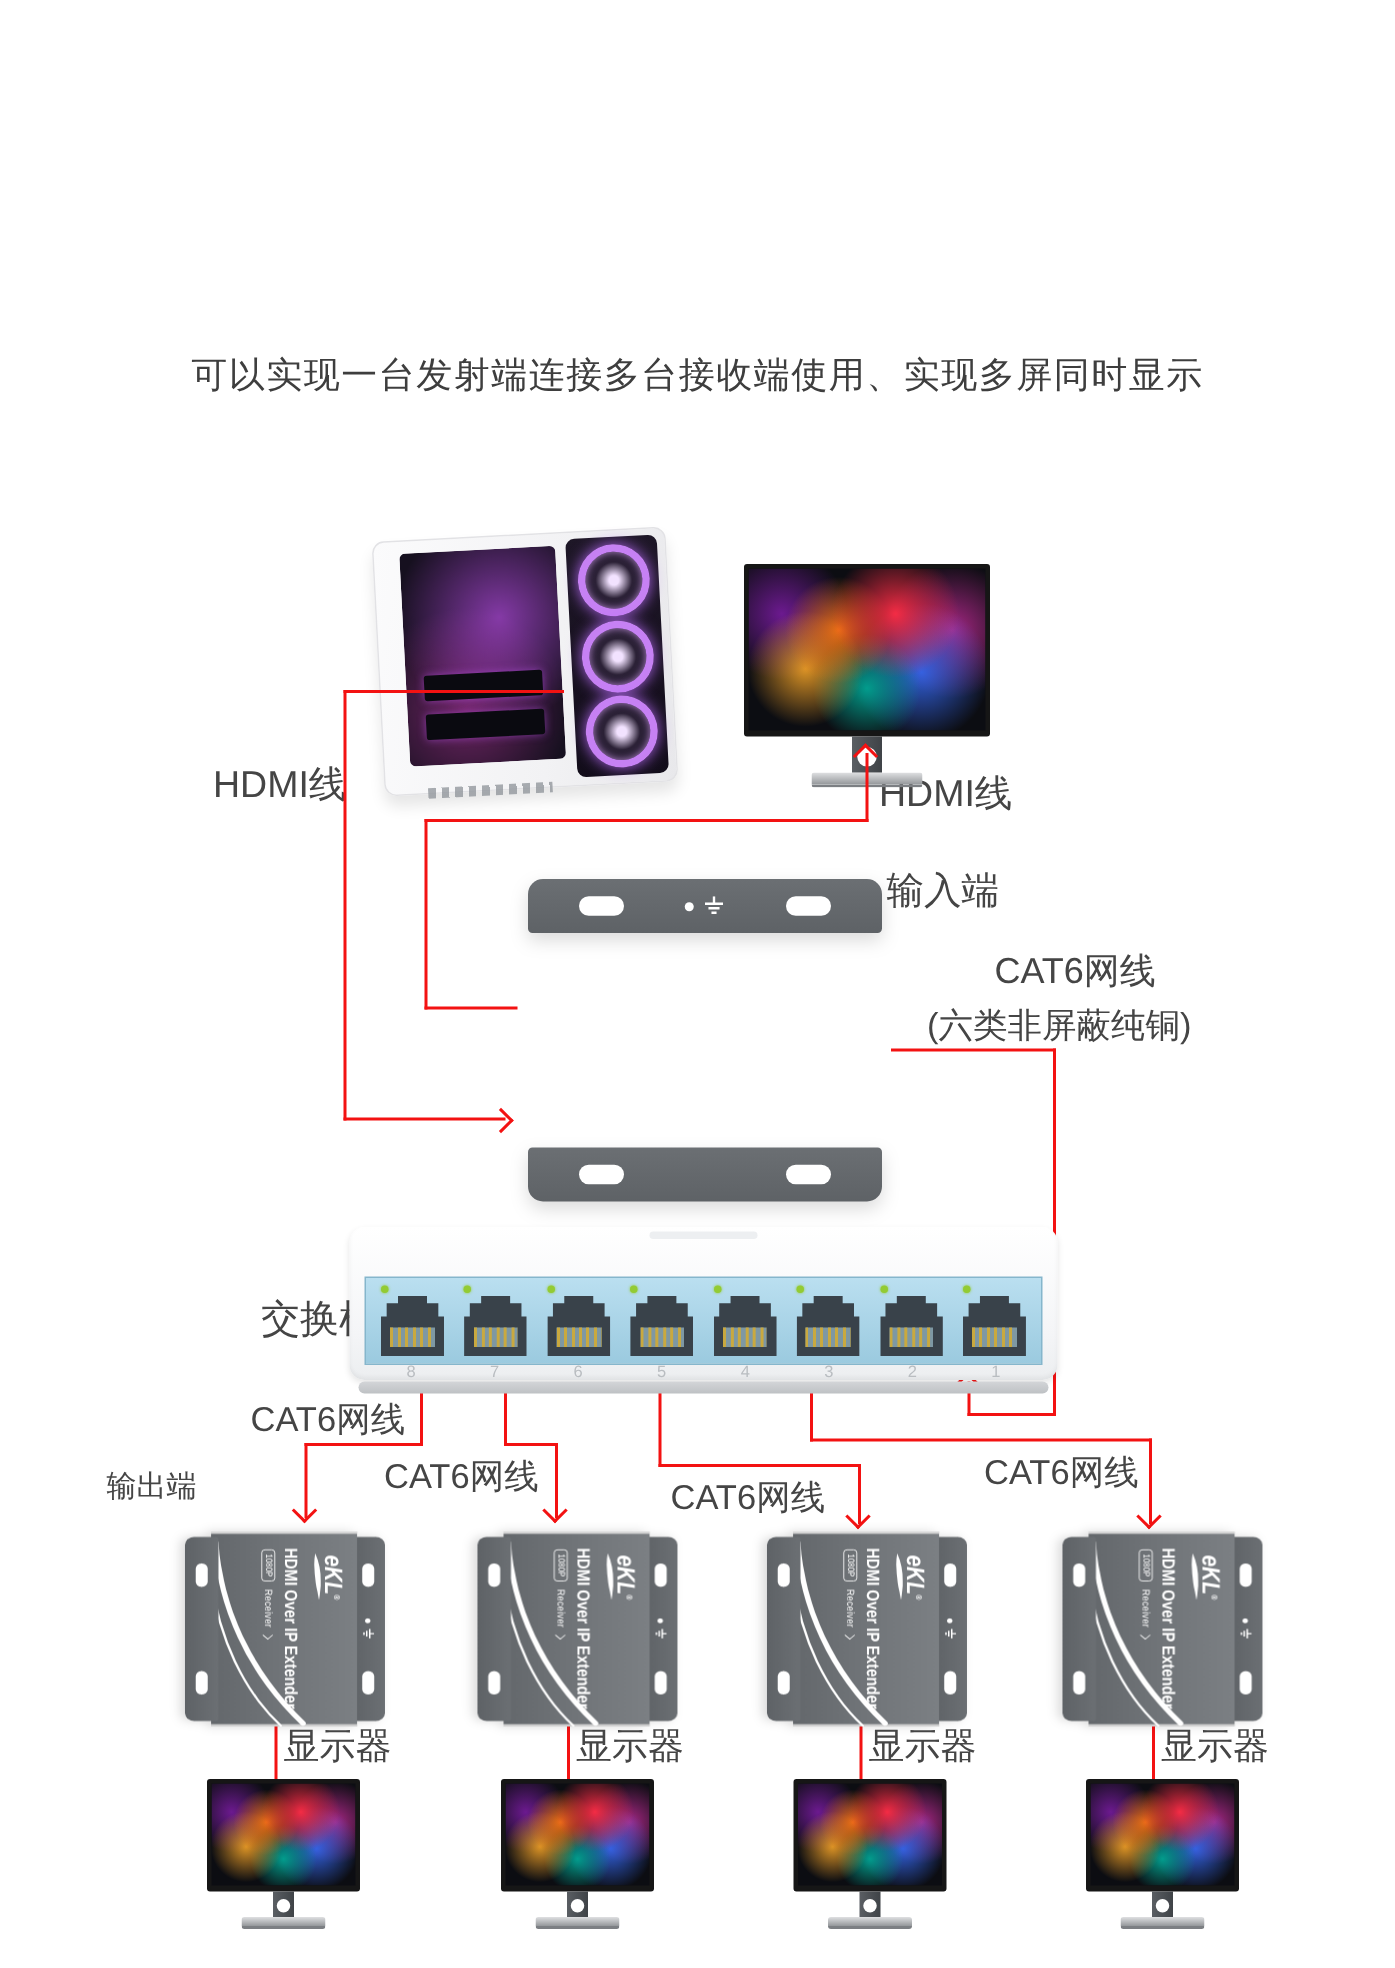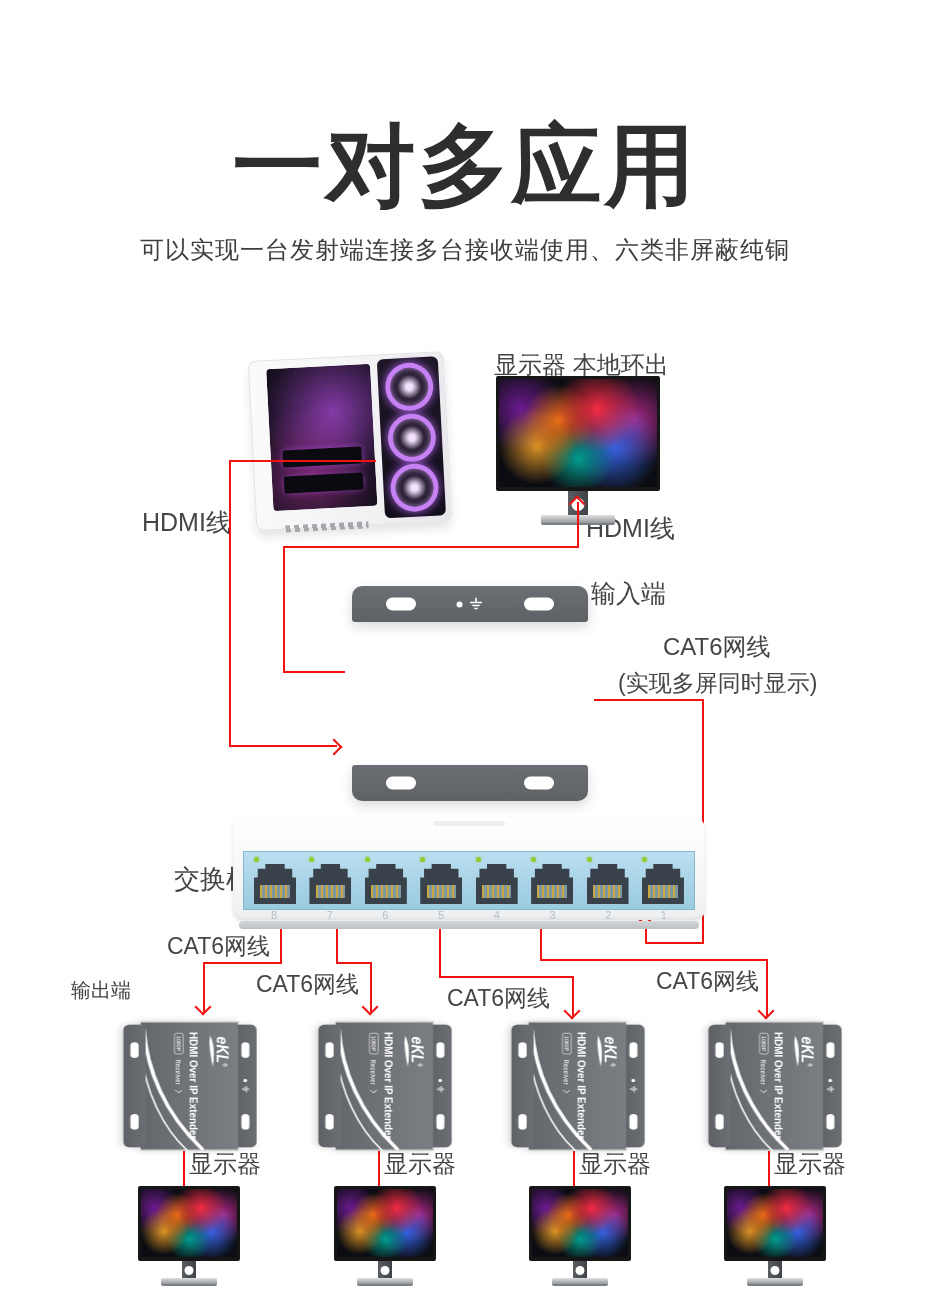--- a/index.html
+++ b/index.html
@@ -86,29 +86,27 @@
   .sw-nums{position:absolute;left:10px;right:10px;top:91px;display:flex;justify-content:space-between;padding:0 7px;}
   .sw-nums span{width:48px;text-align:center;font-size:11px;color:#b9bdc1;}
   .sw-base{position:absolute;left:6px;right:6px;top:103px;height:8px;border-radius:4px;
            background:linear-gradient(180deg,#d3d5d8,#bec1c4);}
 </style>
 </head>
 <body>
 
 <div id="stage">
 
-  <h1 class="title">一对多应用</h1>
-  <div class="sub" style="top:234px;">可以实现一台发射端连接多台接收端使用、六类非屏蔽纯铜</div>
-
-  <div class="lbl" style="left:494px;top:349px;font-size:24px;">显示器 本地环出</div>
+  <div class="sub" style="top:234px;">可以实现一台发射端连接多台接收端使用、实现多屏同时显示</div>
+
   <div class="lbl" style="left:142px;top:506px;font-size:25px;">HDMI线</div>
   <div class="lbl" style="left:586px;top:512px;font-size:25px;">HDMI线</div>
   <div class="lbl" style="left:591px;top:577px;font-size:25px;">输入端</div>
   <div class="lbl" style="left:663px;top:631px;font-size:24px;">CAT6网线</div>
-  <div class="lbl" style="left:618px;top:668px;font-size:23px;">(实现多屏同时显示)</div>
+  <div class="lbl" style="left:618px;top:668px;font-size:23px;">(六类非屏蔽纯铜)</div>
   <div class="lbl" style="left:174px;top:862px;font-size:26px;">交换机</div>
   <div class="lbl" style="left:167px;top:931px;font-size:23px;">CAT6网线</div>
   <div class="lbl" style="left:71px;top:977px;font-size:20px;">输出端</div>
   <div class="lbl" style="left:256px;top:969px;font-size:23px;">CAT6网线</div>
   <div class="lbl" style="left:447px;top:983px;font-size:23px;">CAT6网线</div>
   <div class="lbl" style="left:656px;top:966px;font-size:23px;">CAT6网线</div>
 
   <div class="pc">
     <div class="pc-shell"></div>
     <div class="pc-window">

